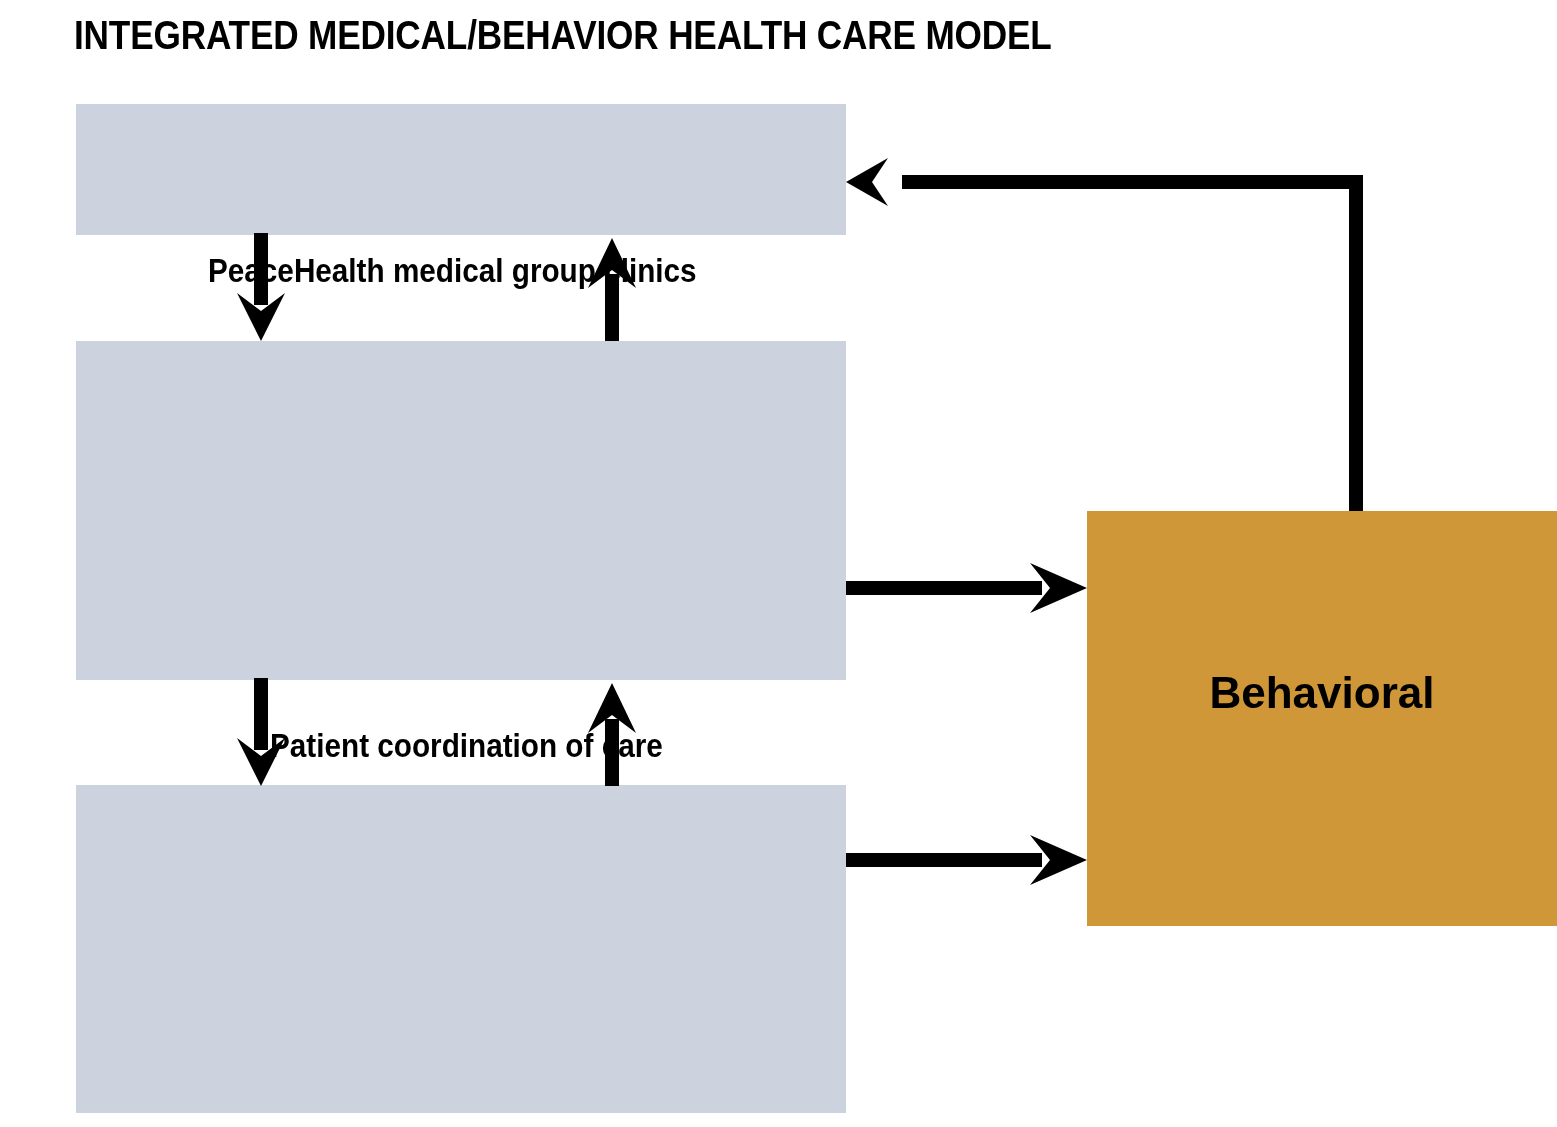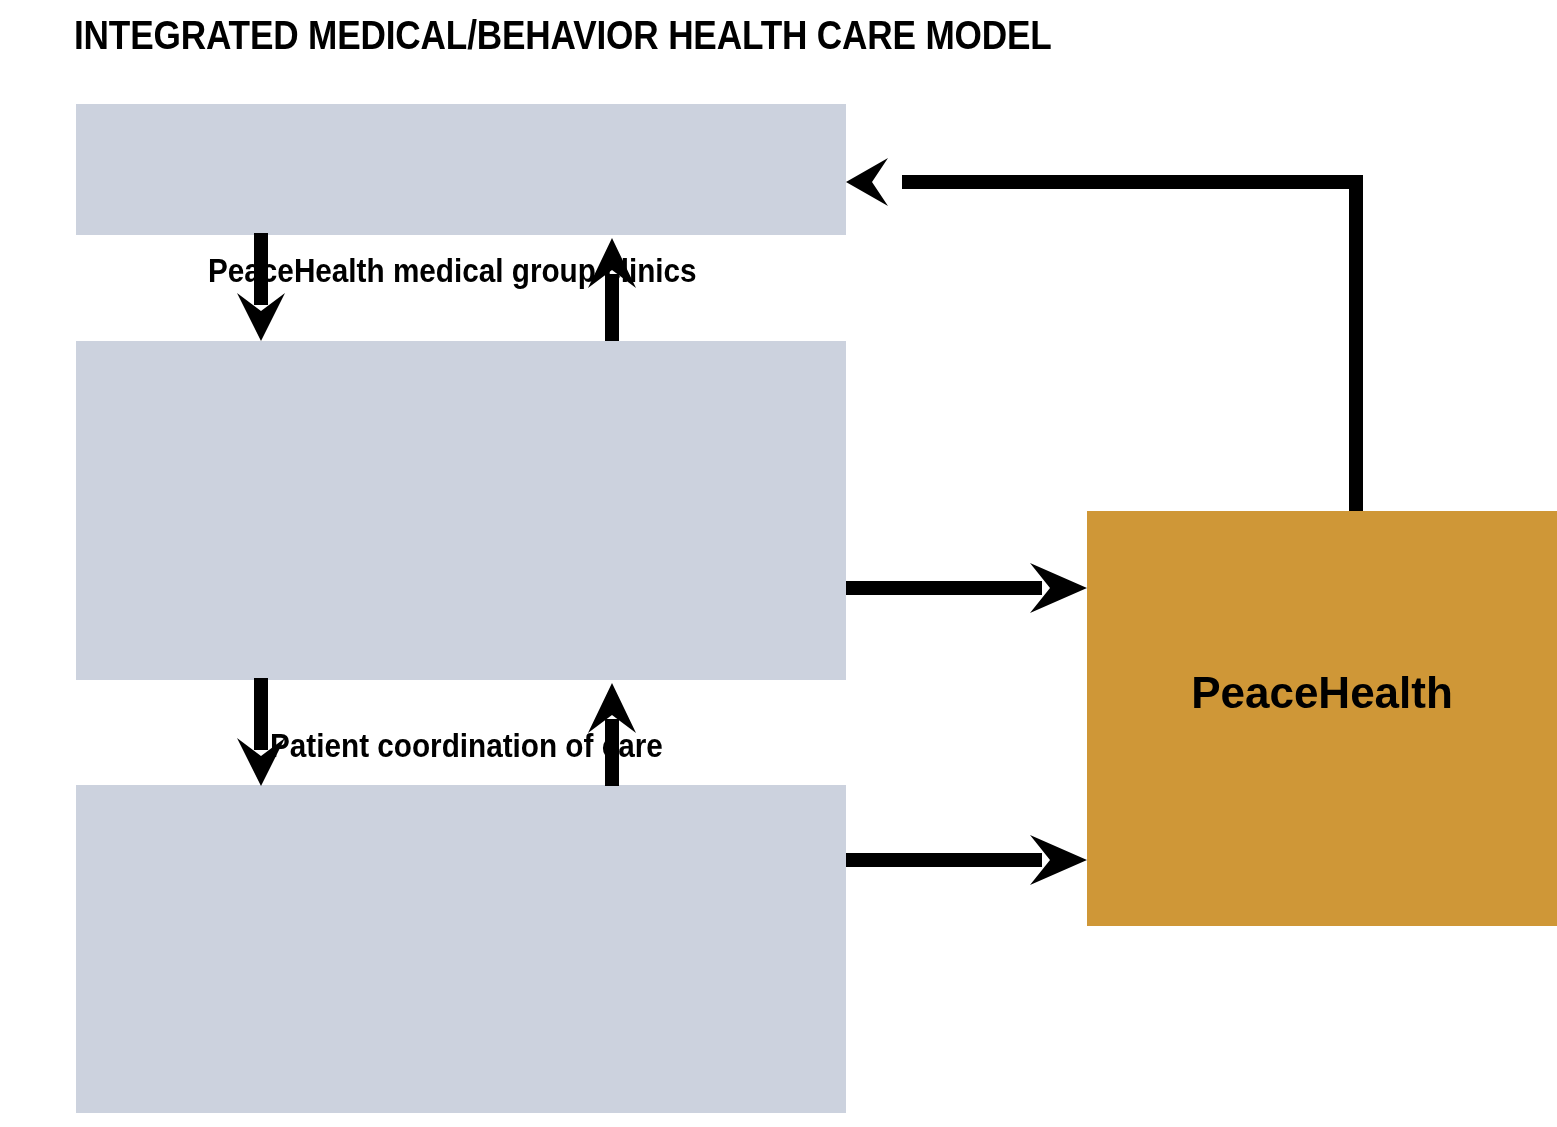--- a/index.html
+++ b/index.html
@@ -121,21 +121,21 @@
   </div>
 
   <div class="box blue" id="box-provider">
     
     
     
   </div>
 
   <div class="box orange" id="box-bhs">
     <div id="bhs-label">
-      <div>PeaceHealth</div>
+      <div>Behavioral</div>
     </div>
   </div>
 
   <svg id="arrow-layer" viewBox="0 0 1557 1127">
 
     <g>
       <rect x="254" y="233" width="14" height="72" fill="#000000"></rect>
       <path d="M 237 293 L 261 341 L 285 293 L 261 311 Z" fill="#000000"></path>
     </g>
 

